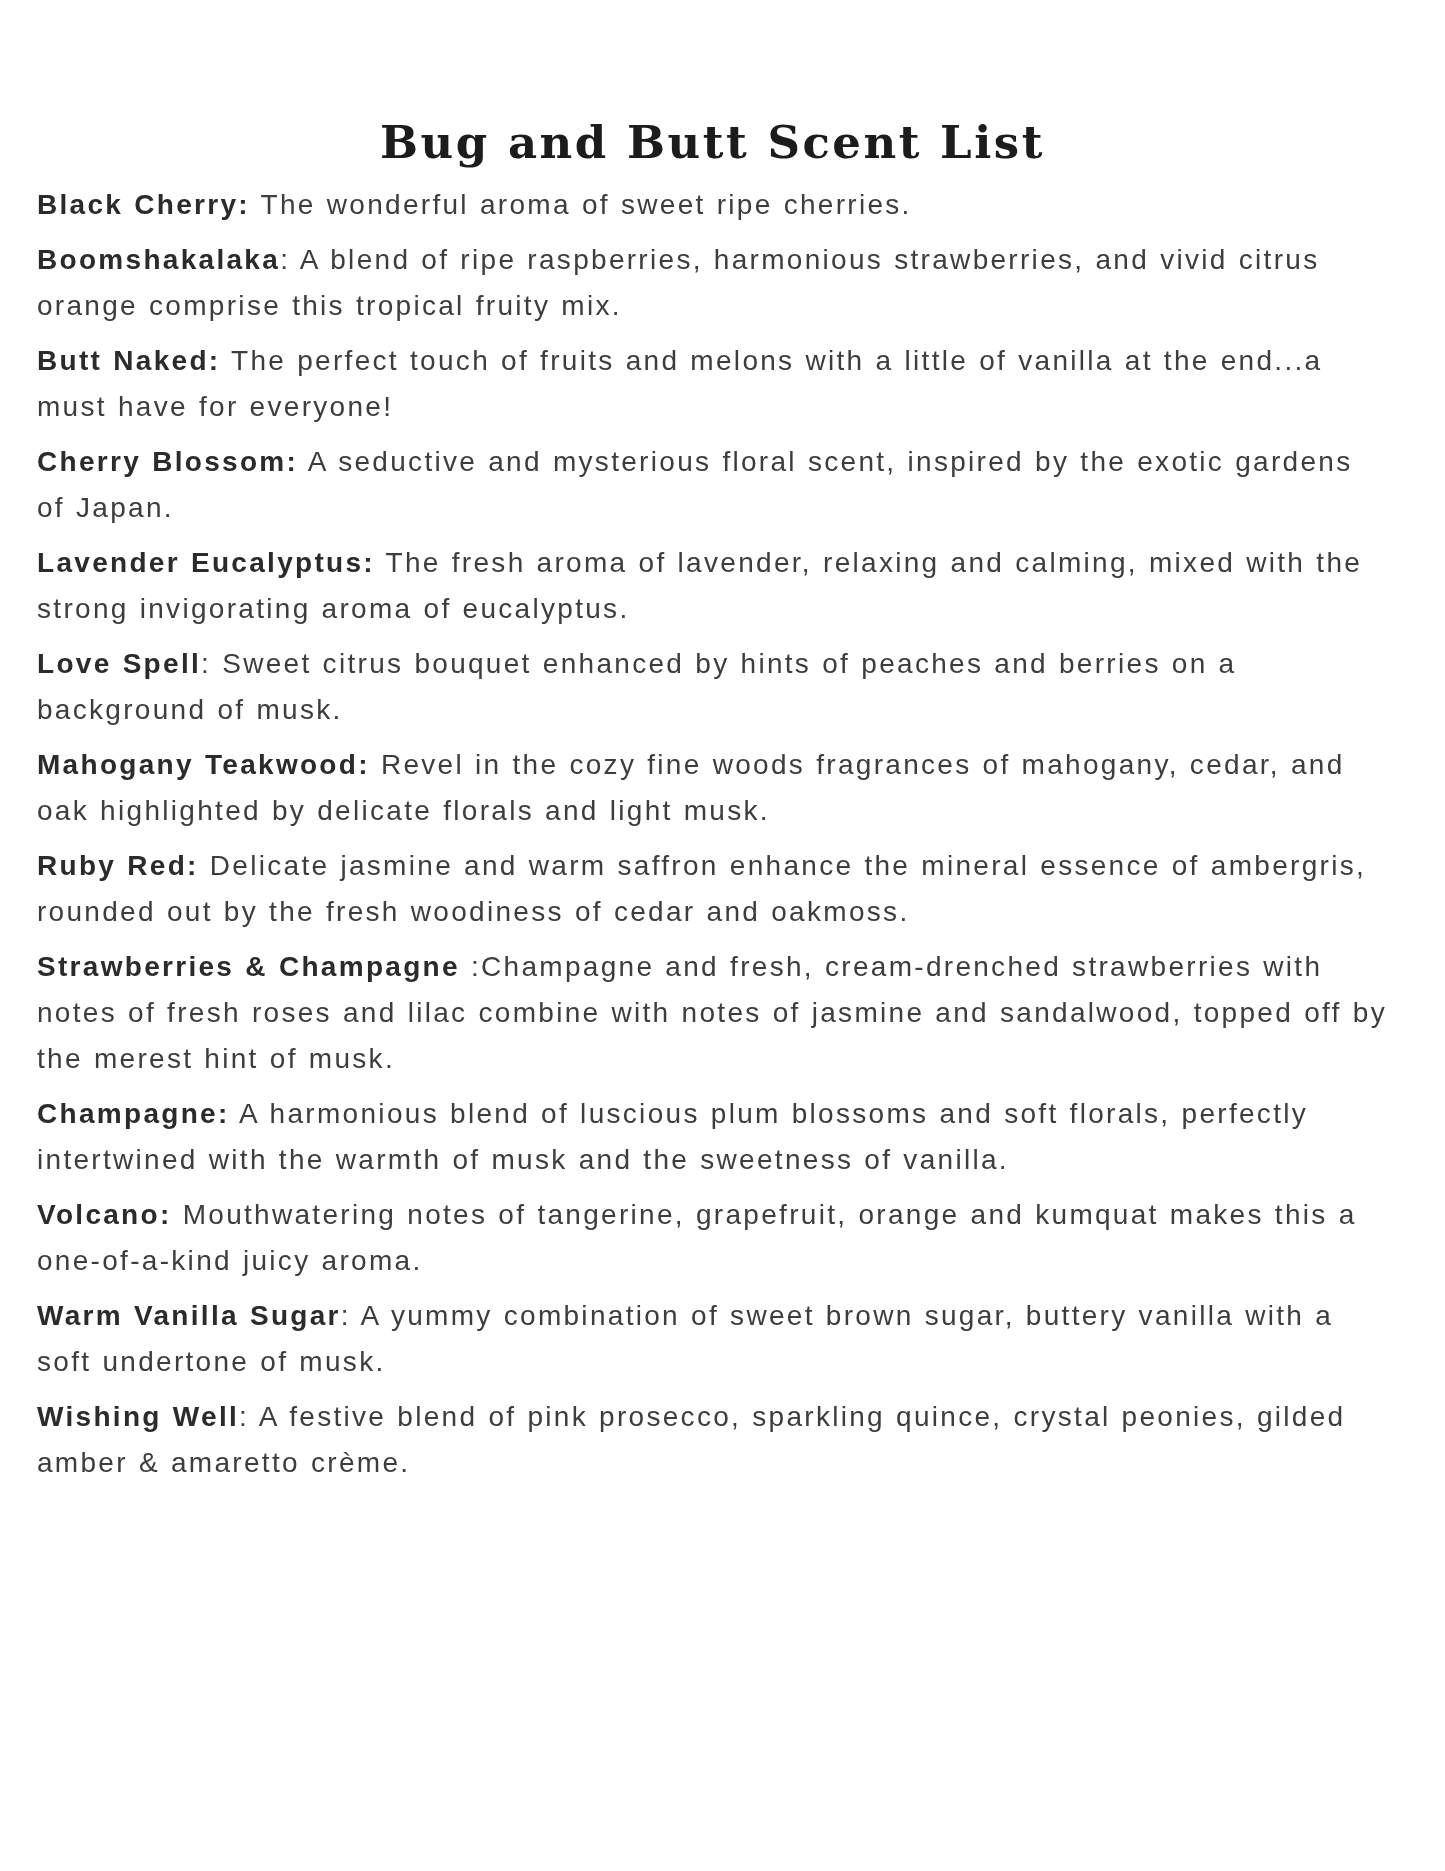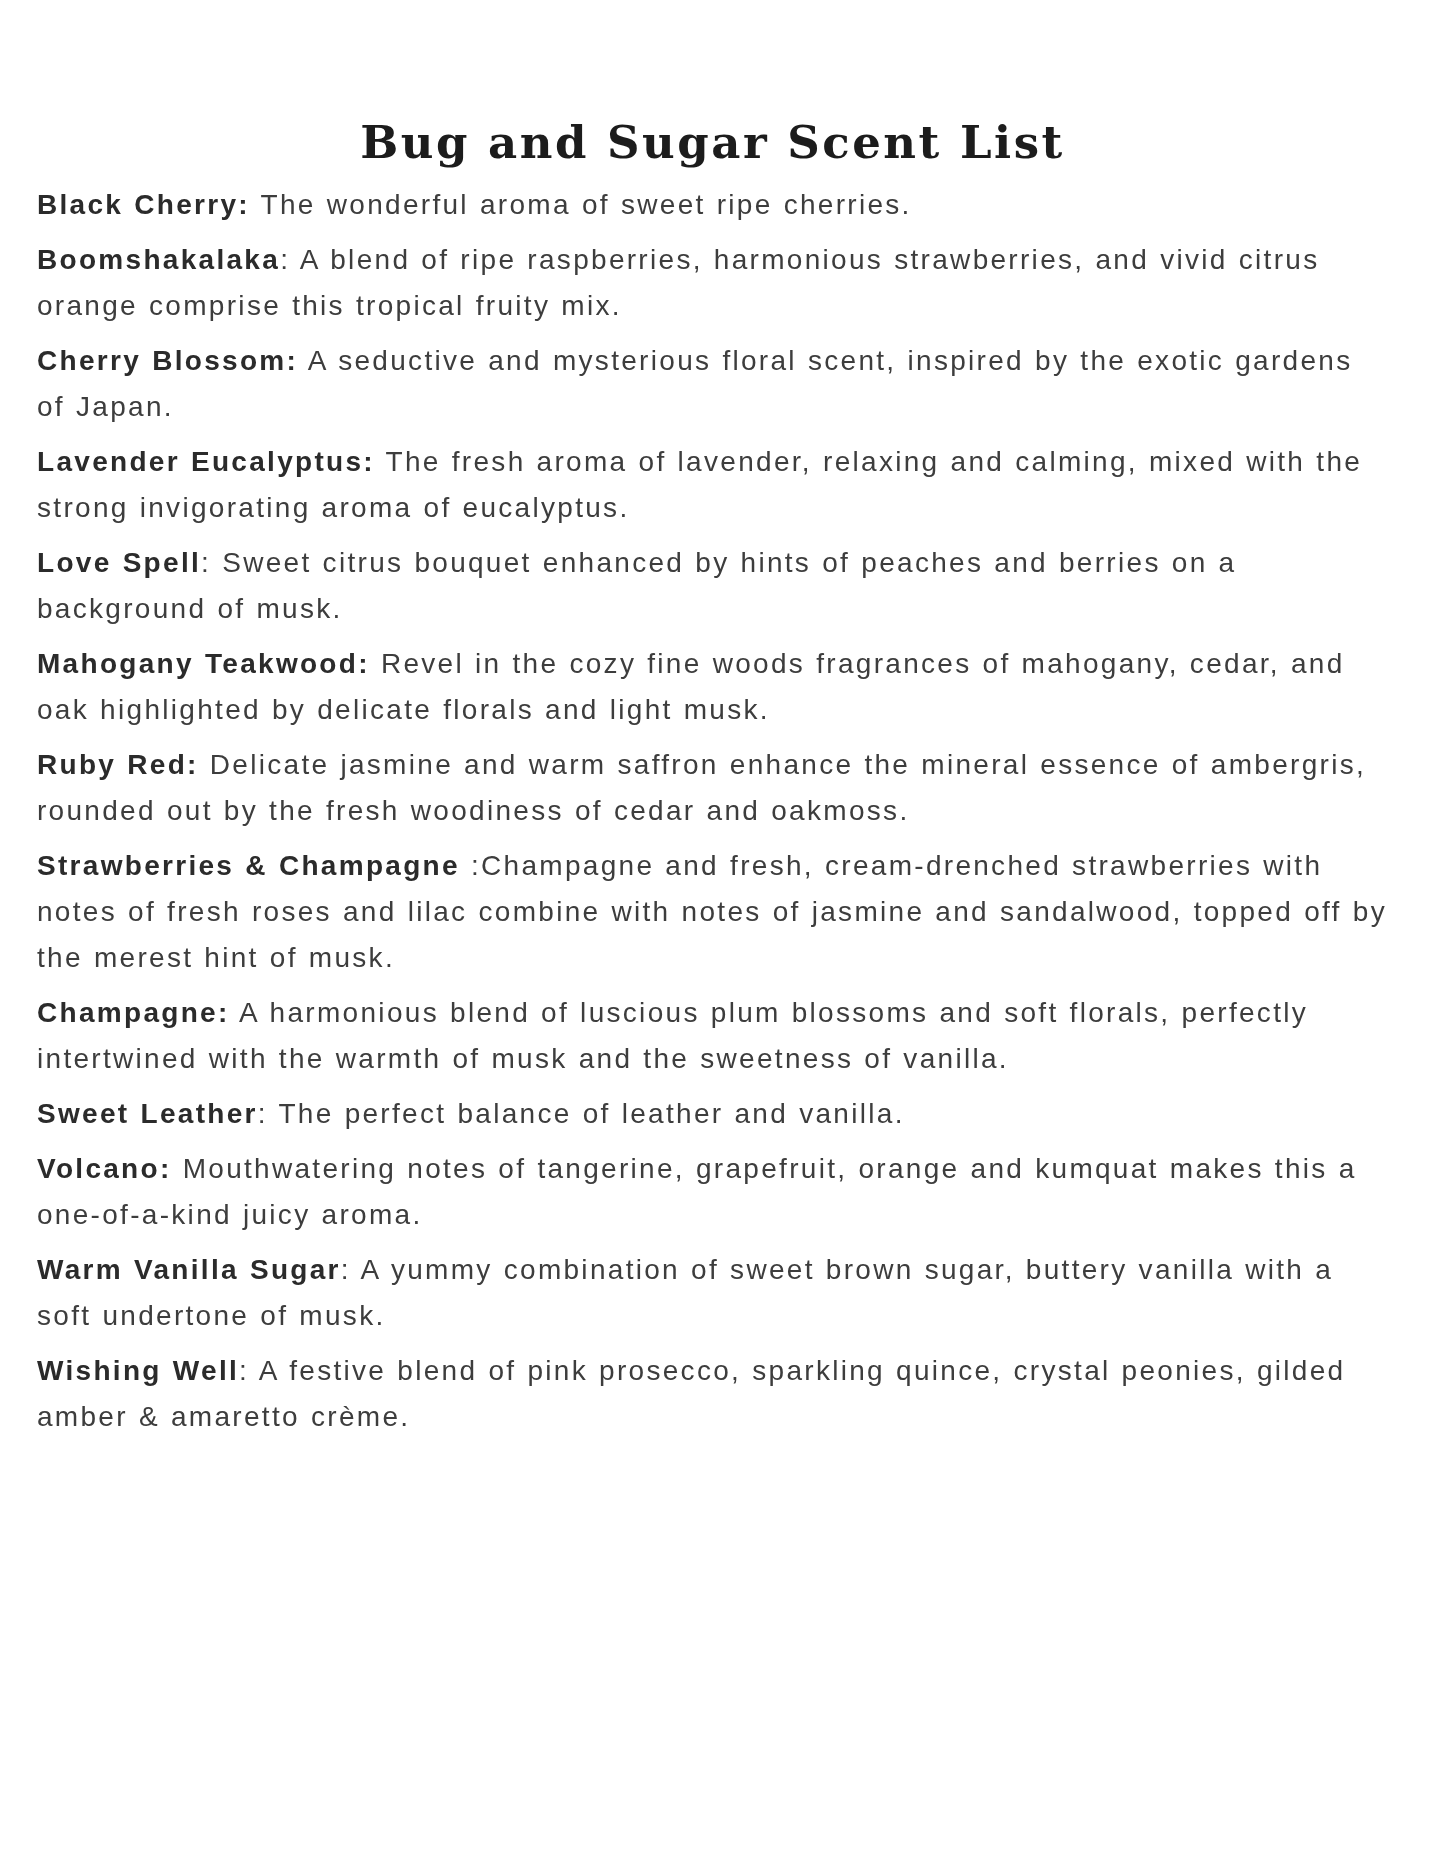--- a/index.html
+++ b/index.html
@@ -46,46 +46,46 @@
   }
   .scent-entry .scent-name {
     font-weight: 700;
     color: #2b2b2b;
   }
 </style>
 </head>
 <body>
 
 <div class="page">
-  <h1 class="doc-title">Bug and Sugar Scent List</h1>
+  <h1 class="doc-title">Bug and Butt Scent List</h1>
 
   <div class="scent-list">
 
       <p class="scent-entry"><span class="scent-name">Black Cherry:</span><span class="scent-description"> The wonderful aroma of sweet ripe cherries.</span></p>
 
       <p class="scent-entry"><span class="scent-name">Boomshakalaka</span><span class="scent-description">: A blend of ripe raspberries, harmonious strawberries, and vivid citrus orange comprise this tropical fruity mix.</span></p>
 
+      <p class="scent-entry"><span class="scent-name">Butt Naked:</span><span class="scent-description"> The perfect touch of fruits and melons with a little of vanilla at the end...a must have for everyone!</span></p>
 
       <p class="scent-entry"><span class="scent-name">Cherry Blossom:</span><span class="scent-description"> A seductive and mysterious floral scent, inspired by the exotic gardens of Japan.</span></p>
 
 
 
       <p class="scent-entry"><span class="scent-name">Lavender Eucalyptus:</span><span class="scent-description"> The fresh aroma of lavender, relaxing and calming, mixed with the strong invigorating aroma of eucalyptus.</span></p>
 
       <p class="scent-entry"><span class="scent-name">Love Spell</span><span class="scent-description">: Sweet citrus bouquet enhanced by hints of peaches and berries on a background of musk.</span></p>
 
       <p class="scent-entry"><span class="scent-name">Mahogany Teakwood:</span><span class="scent-description"> Revel in the cozy fine woods fragrances of mahogany, cedar, and oak highlighted by delicate florals and light musk.</span></p>
 
       <p class="scent-entry"><span class="scent-name">Ruby Red:</span><span class="scent-description"> Delicate jasmine and warm saffron enhance the mineral essence of ambergris, rounded out by the fresh woodiness of cedar and oakmoss.</span></p>
 
       <p class="scent-entry"><span class="scent-name">Strawberries &amp; Champagne</span><span class="scent-description"> :Champagne and fresh, cream-drenched strawberries with notes of fresh roses and lilac combine with notes of jasmine and sandalwood, topped off by the merest hint of musk.</span></p>
 
       <p class="scent-entry"><span class="scent-name">Champagne:</span><span class="scent-description"> A harmonious blend of luscious plum blossoms and soft florals, perfectly intertwined with the warmth of musk and the sweetness of vanilla.</span></p>
 
-      <p class="scent-entry"><span class="scent-name">Sweet Leather</span><span class="scent-description">: The perfect balance of leather and vanilla.</span></p>
 
       <p class="scent-entry"><span class="scent-name">Volcano:</span><span class="scent-description"> Mouthwatering notes of tangerine, grapefruit, orange and kumquat makes this a one-of-a-kind juicy aroma.</span></p>
 
       <p class="scent-entry"><span class="scent-name">Warm Vanilla Sugar</span><span class="scent-description">: A yummy combination of sweet brown sugar, buttery vanilla with a soft undertone of musk.</span></p>
 
       <p class="scent-entry"><span class="scent-name">Wishing Well</span><span class="scent-description">: A festive blend of pink prosecco, sparkling quince, crystal peonies, gilded amber &amp; amaretto crème.</span></p>
     </div>
 </div>
 
 </body></html>

